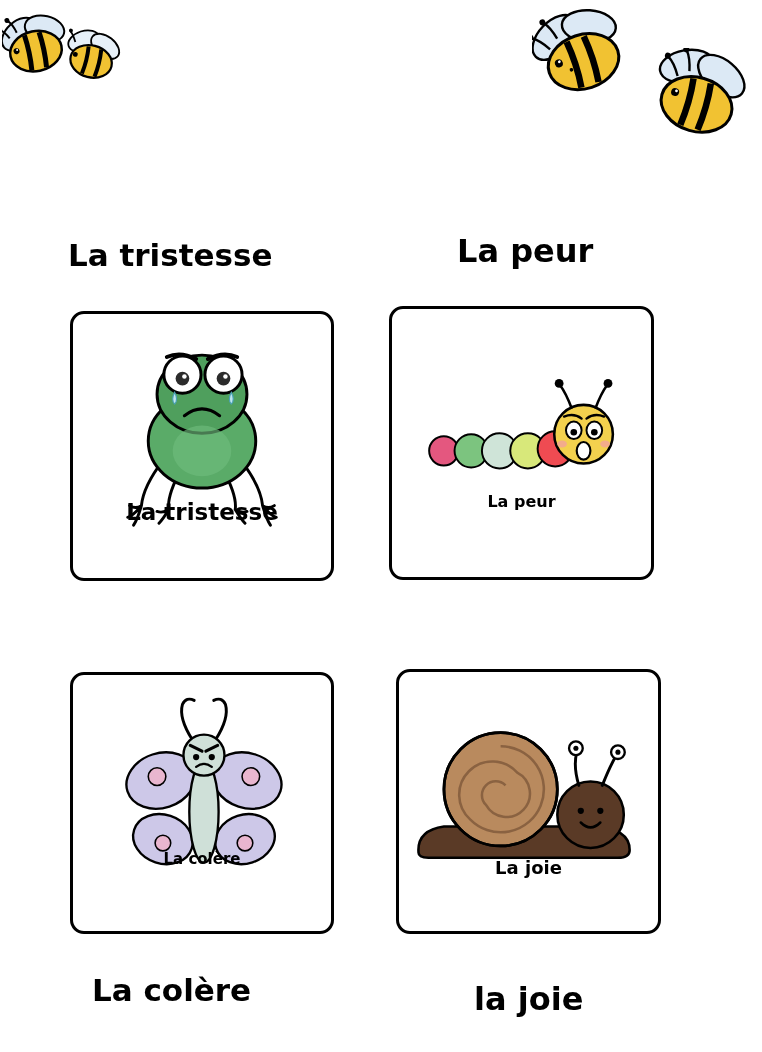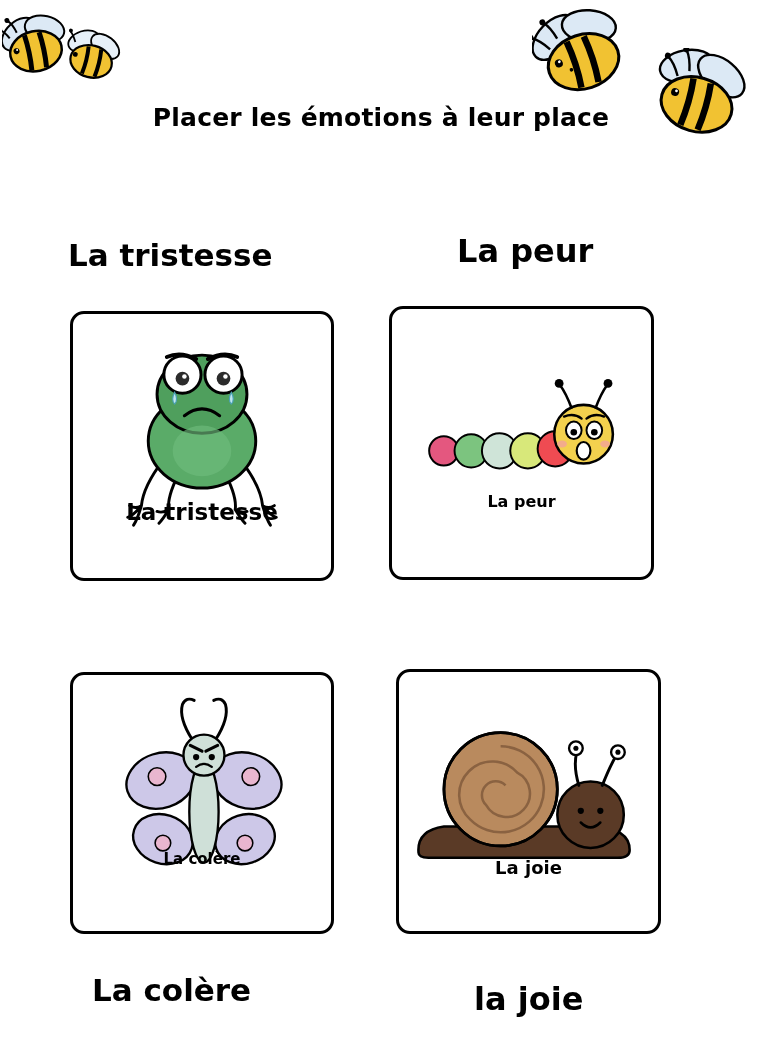--- a/index.html
+++ b/index.html
@@ -154,21 +154,20 @@
         <circle cx="28" cy="52" r="4" fill="#000"></circle>
         <circle cx="29" cy="50.6" r="1.4" fill="#fff"></circle>
         <path d="M26 36 Q19 24 12 20" stroke="#000" stroke-width="2.4" fill="none"></path>
         <path d="M36 28 Q33 15 28 9" stroke="#000" stroke-width="2.4" fill="none"></path>
         <circle cx="11" cy="19" r="3" fill="#000"></circle>
         <circle cx="27" cy="8" r="3" fill="#000"></circle>
       </g>
     </svg>
   </div>
 
-  <div class="sheet-title">Placer les émotions à leur place</div>
 
   <div class="heading h-tristesse">La tristesse</div>
   <div class="heading h-peur">La peur</div>
   <div class="heading h-colere">La colère</div>
   <div class="heading h-joie">la joie</div>
 
   <div class="card card-tristesse">
     <svg class="art" viewBox="0 0 264 270">
 
       <path d="M92 150 Q72 176 70 196 Q64 200 58 196 M70 196 Q62 206 56 208 M70 196 Q66 210 62 216" stroke="#000" stroke-width="3" fill="none" stroke-linecap="round"></path>

